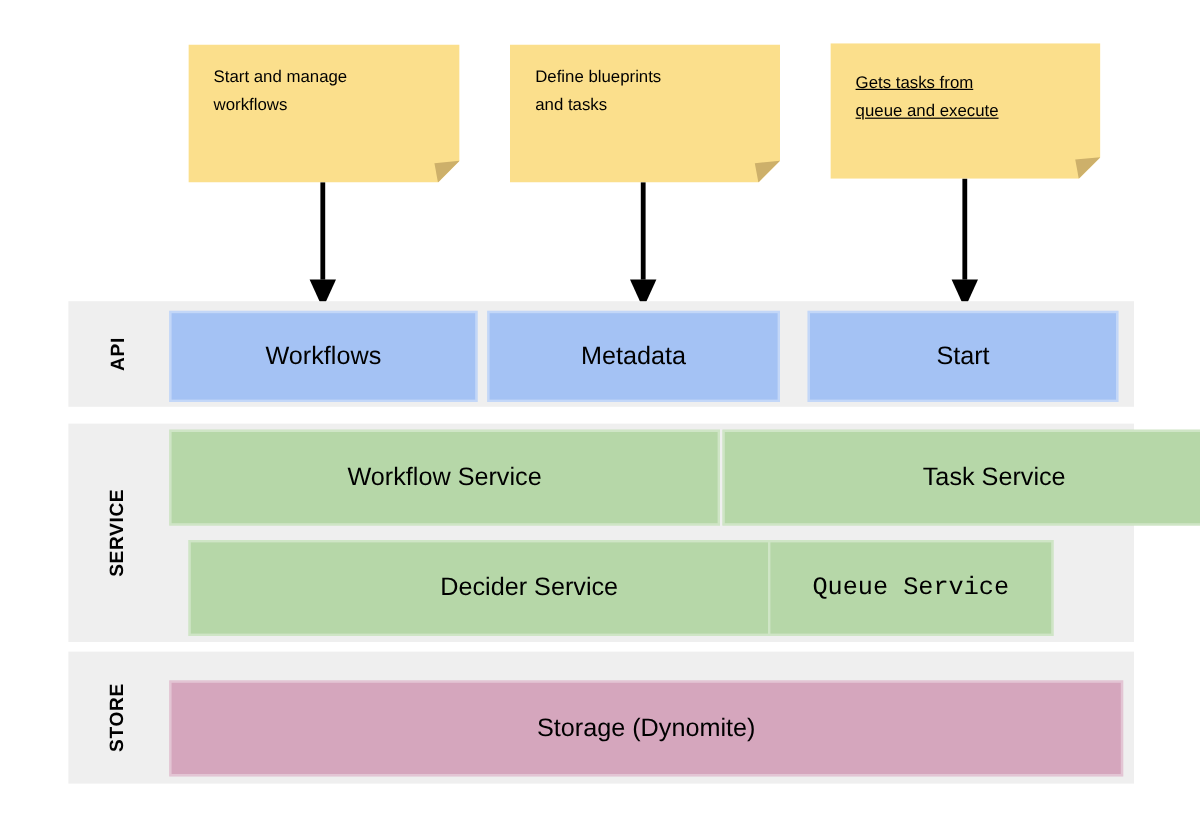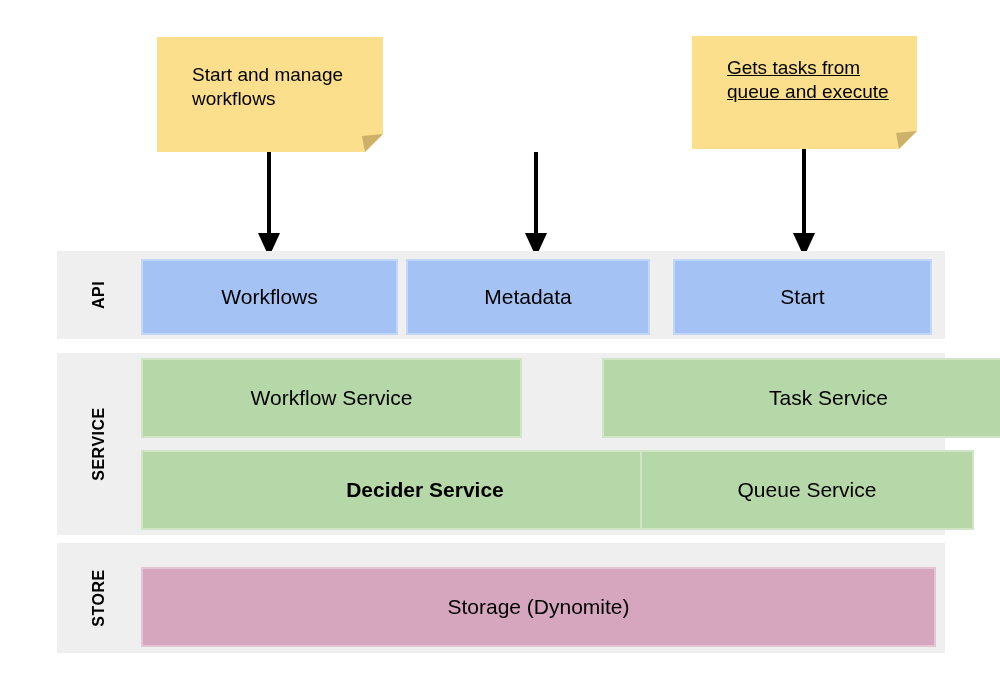--- a/index.html
+++ b/index.html
@@ -7,23 +7,22 @@
     position:relative;width:1000px;height:683px;overflow:hidden;
     background:var(--background,#ffffff);
     font-family:"Liberation Sans", sans-serif;color:var(--text,#000);
   }
   
   .note{position:absolute;}
   .note svg{position:absolute;inset:0;width:100%;height:100%;display:block;}
   .note .note-main{fill:var(--note,#fbdf8c);}
   .note .note-fold{fill:var(--note_fold,#cdb06a);}
   .note .note-text{
-    position:relative;padding:26px 14px 0 21px;font-size:19px;line-height:24px;
+    position:relative;padding:14px 14px 0 21px;font-size:14px;line-height:24px;
     white-space:pre-line;
-    margin-left:14px;
   }
   .note-1{left:157px;top:37px;width:226px;height:115px;}
   .note-2{left:425px;top:37px;width:225px;height:115px;}
   .note-3{left:692px;top:36px;width:225px;height:113px;}
   .note-3 .note-text{padding-top:20px;text-decoration:underline;}
   
   .arrow{position:absolute;width:22px;display:flex;flex-direction:column;align-items:center;}
   .arrow .shaft{width:4px;background:var(--arrow,#000);}
   .arrow .head{
     width:0;height:0;border-left:11px solid transparent;border-right:11px solid transparent;
@@ -50,40 +49,48 @@
     position:absolute;display:flex;align-items:center;justify-content:center;
     font-size:21px;box-sizing:border-box;border:2px solid rgba(255,255,255,0.35);
   }
   .box-api{background:var(--api_box,#a4c2f4);top:8px;height:76px;}
   .box-service{background:var(--service_box,#b6d7a8);height:80px;}
   .box-store{background:var(--store_box,#d5a6bd);}
   .api-0{left:84px;width:257px;}
   .api-1{left:349px;width:244px;}
   .api-2{left:616px;width:259px;}
   .svc-r0{top:5px;} .svc-r1{top:97px;}
-  .svc-00{left:84px;width:381px;}
+  .svc-00{left:84px;width:459px;}
   .svc-01{left:500px;width:453px;margin-left:45px;}
-  .svc-10{left:84px;width:568px;font-weight:bold;}
-  .svc-11{left:583px;width:334px;}
+  .svc-10{left:100px;width:568px;}
+  .svc-11{left:583px;width:238px;font-family:Liberation Mono, monospace;}
   .store-0{left:84px;top:24px;width:795px;height:80px;}
 </style>
 </head>
 <body>
 
 <div id="page">
 
   <div class="note note-1">
     <svg viewBox="0 0 226 115" preserveAspectRatio="none">
       <path class="note-main" d="M0 0 H226 V97 L208 115 H0 Z"></path>
       <path class="note-fold" d="M208 115 L226 97 L205 99 Z"></path>
     </svg>
     <div class="note-text">Start and manage
 workflows</div>
   </div>
 
+  <div class="note note-2">
+    <svg viewBox="0 0 225 115" preserveAspectRatio="none">
+      <path class="note-main" d="M0 0 H225 V97 L207 115 H0 Z"></path>
+      <path class="note-fold" d="M207 115 L225 97 L204 99 Z"></path>
+    </svg>
+    <div class="note-text">Define blueprints
+and tasks</div>
+  </div>
 
   <div class="note note-3">
     <svg viewBox="0 0 225 113" preserveAspectRatio="none">
       <path class="note-main" d="M0 0 H225 V95 L207 113 H0 Z"></path>
       <path class="note-fold" d="M207 113 L225 95 L204 97 Z"></path>
     </svg>
     <div class="note-text">Gets tasks from
 queue and execute</div>
   </div>
 

